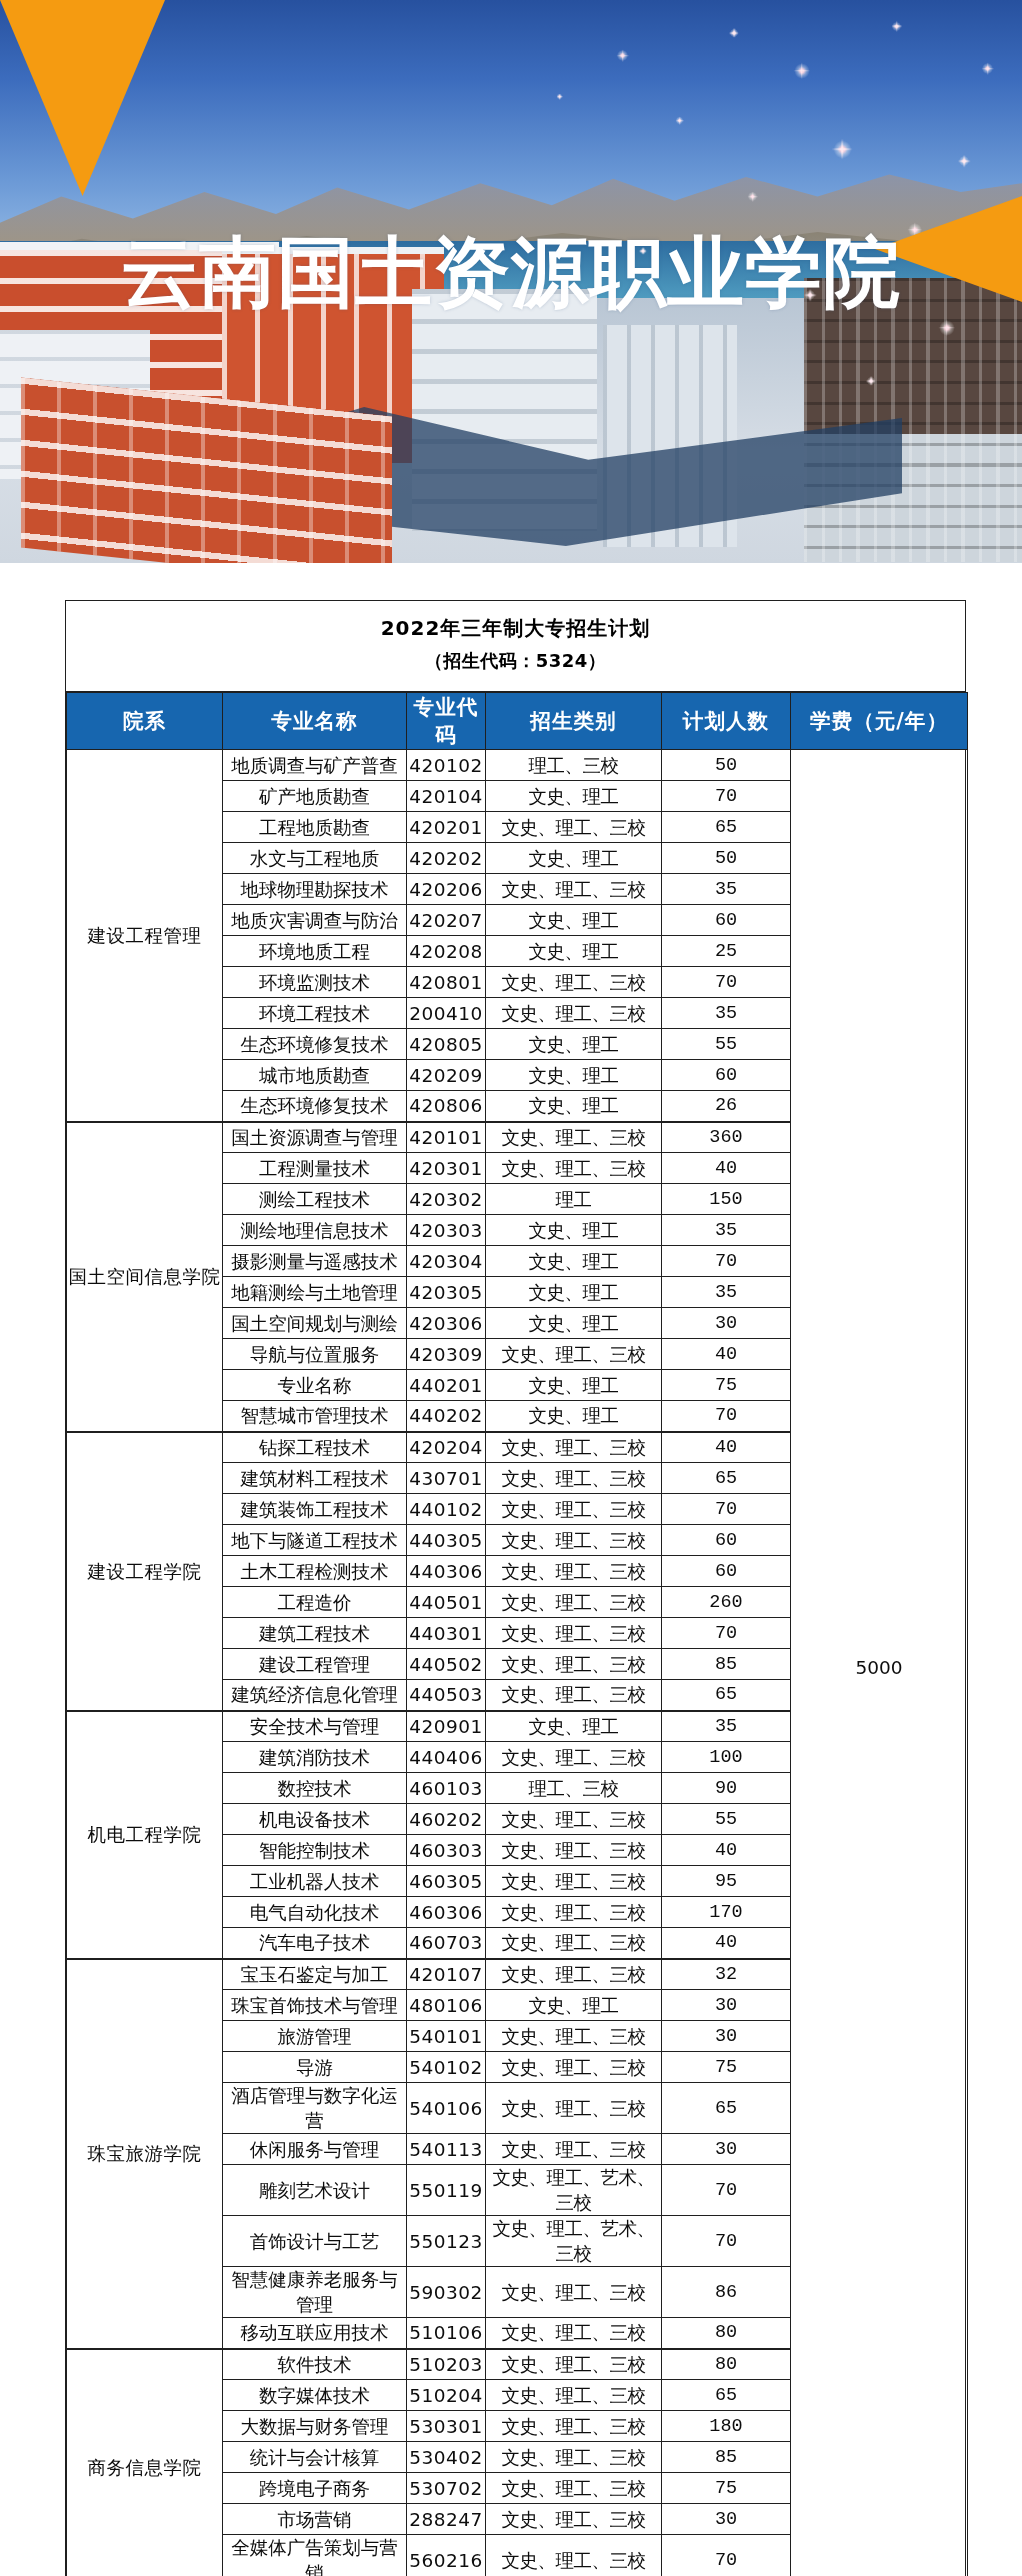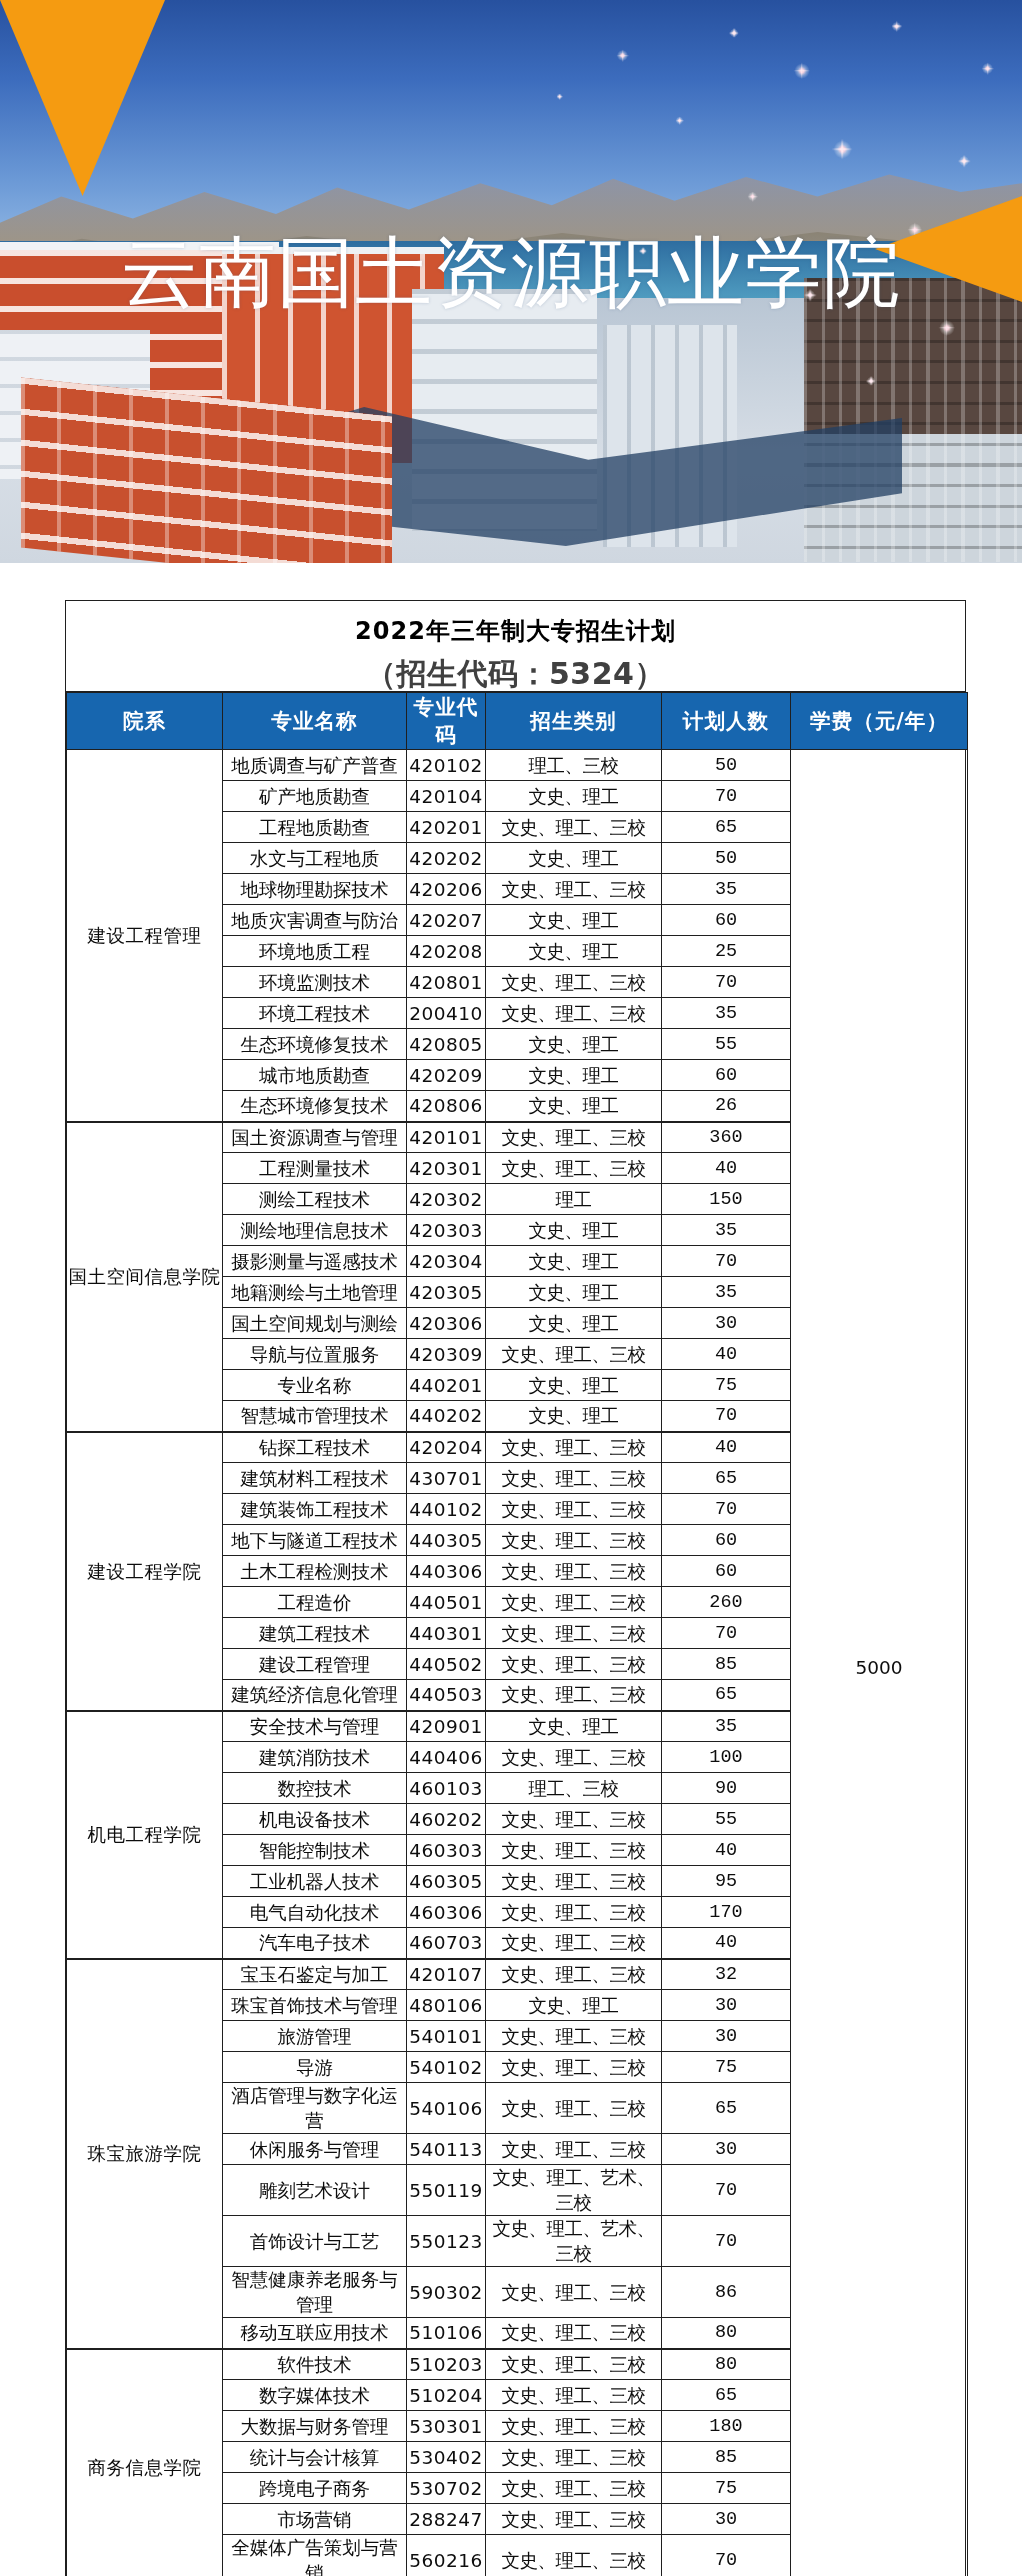--- a/index.html
+++ b/index.html
@@ -52,36 +52,36 @@
   .bldg-red-b { left:20.6px; top:397px; width:371px; height:170px; background:#c8502e; transform:skewY(6deg);
     background-image:repeating-linear-gradient(180deg,rgba(255,255,255,.8) 0 6.2px,transparent 6.2px 31px),
                      repeating-linear-gradient(90deg,rgba(255,255,255,.35) 0 4.1px,transparent 4.1px 36px); }
 
   .tri-left { position:absolute; left:0; top:0; width:165px; height:196px; background:#f59b11;
     clip-path:polygon(0 0,100% 0,50% 100%); }
   .tri-right { position:absolute; left:875px; top:196px; width:147px; height:106px; background:#f59b11;
     clip-path:polygon(100% 0,0 50%,100% 100%); }
 
   .banner-title { position:absolute; left:0; top:231px; width:1022px;
-    text-align:center; color:#ffffff; font-size:77px; font-weight:normal; letter-spacing:1px; line-height:1.1;
+    text-align:center; color:#ffffff; font-size:77px; font-weight:bold; letter-spacing:1px; line-height:1.1;
     text-shadow:0 0 3.1px rgba(40,70,120,.25); white-space:nowrap; }
 
   .sparkle { position:absolute; background:radial-gradient(circle,rgba(255,215,225,.95) 0 14%,rgba(255,255,255,.35) 34%,transparent 60%); }
   .sparkle::before,.sparkle::after { content:""; position:absolute; left:50%; top:50%; transform:translate(-50%,-50%); }
   .sparkle::before { width:1.5px; height:100%;
     background:linear-gradient(180deg,rgba(255,255,255,0),rgba(255,236,242,.95) 50%,rgba(255,255,255,0)); }
   .sparkle::after { width:100%; height:1.5px;
     background:linear-gradient(90deg,rgba(255,255,255,0),rgba(255,236,242,.95) 50%,rgba(255,255,255,0)); }
 
   
   .table-wrap { position:absolute; left:65px; top:600px; width:901px;
     border:1.5px solid #1f1f1f; background:#ffffff; }
   .title-box { height:91px; border-bottom:1px solid #1f1f1f; text-align:center; padding-top:14.4px; background:#fff; }
-  .title-line1 { font-size:24px; font-weight:bold; color:#000; letter-spacing:1px; }
-  .title-line2 { font-size:30px; font-weight:bold; color:#404040; margin-top:6.2px; letter-spacing:0.5px; }
+  .title-line1 { font-size:20px; font-weight:bold; color:#000; letter-spacing:1px; }
+  .title-line2 { font-size:18px; font-weight:bold; color:#000000; margin-top:6.2px; letter-spacing:0.5px; }
 
   table.plan { width:100%; border-collapse:collapse; table-layout:fixed; }
   table.plan th, table.plan td { border:1px solid #1f1f1f; text-align:center; vertical-align:middle; color:#0d0d0d; }
   table.plan thead th { height:56px; background:#1766af; color:#ffffff; font-size:20.6px; font-weight:bold; letter-spacing:1px; }
   table.plan tbody td { height:31px; font-size:18.5px; }
   td.dept { font-size:18px; letter-spacing:0.5px; }
   td.code { font-size:19px; letter-spacing:0.5px; }
   td.cat  { font-size:17px; letter-spacing:-0.5px; }
   td.num  { font-size:19px;font-family:Liberation Mono, monospace; }
   td.fee  { font-size:19.6px; }

